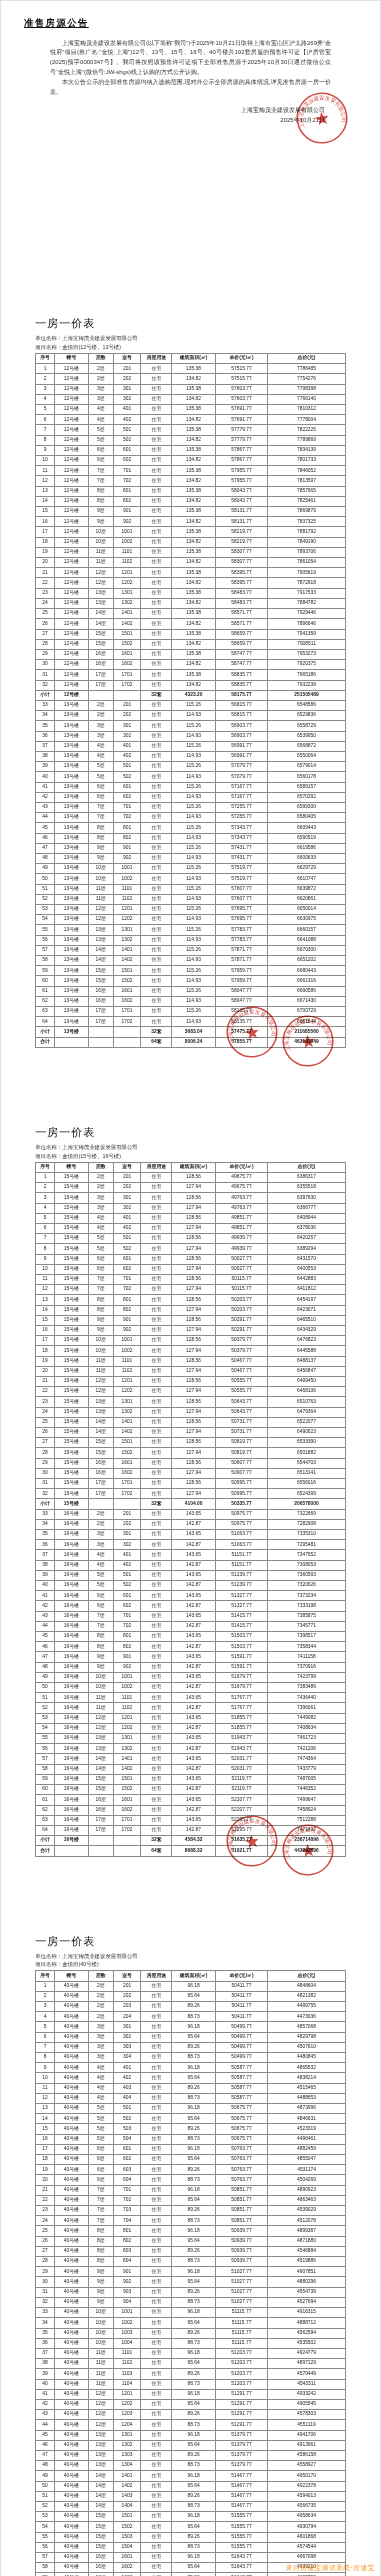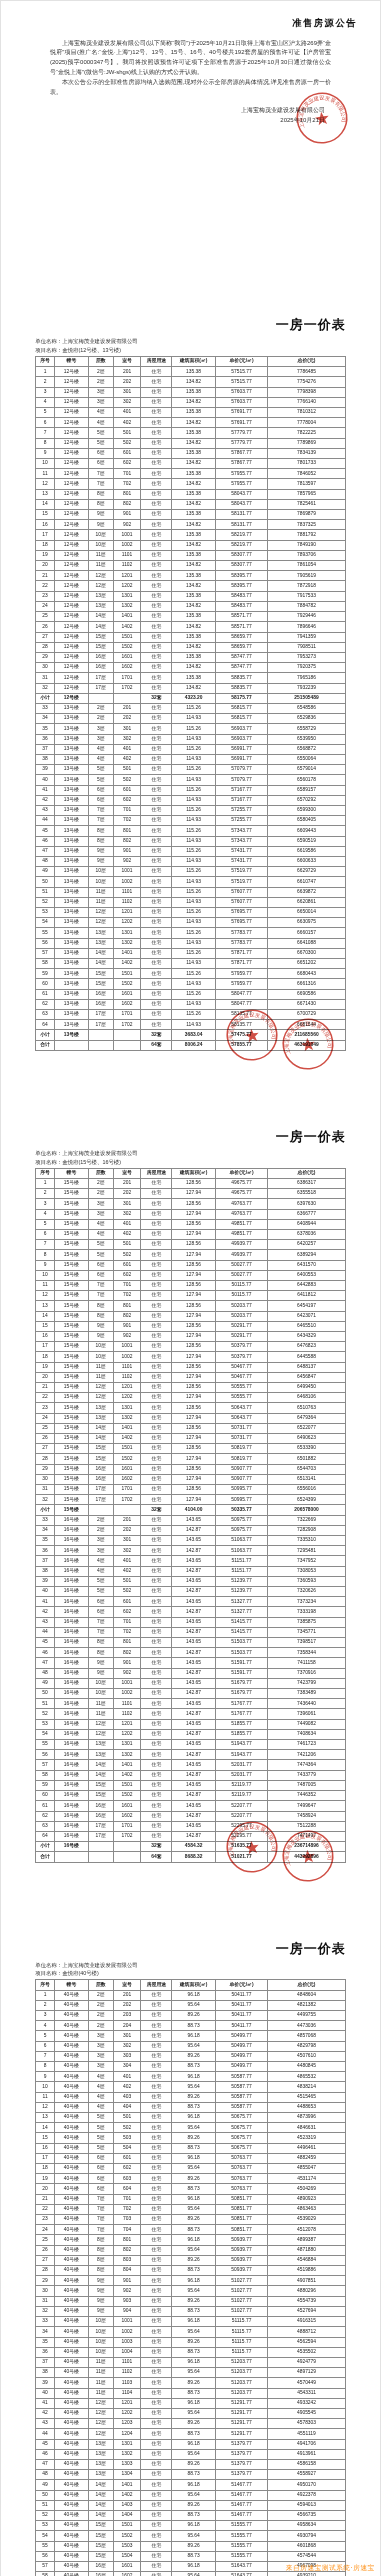--- a/index.html
+++ b/index.html
@@ -3,30 +3,30 @@
 <meta charset="utf-8">
 <style>
   * { margin:0; padding:0; box-sizing:border-box; }
   html,body { background:#f7f7f7; }
   body { font-family:"Liberation Sans","DejaVu Sans",sans-serif; color:#222; }
   .page {
     position:relative; width:381px; height:2577px; margin:0 auto;
     background:#fff; border:0.5px solid #e2e2e2;
     padding:15.5px 23px 20.6px; overflow:hidden;
   }
-  .doc-title { text-align:right; font-size:9.3px; font-weight:bold; letter-spacing:1.5px; color:#111; }
+  .doc-title { text-align:left; font-size:9.3px; font-weight:bold; letter-spacing:1.5px; color:#111;text-decoration:underline; }
   .doc-body { margin-top:9.3px; padding:0 26px; font-size:6px; line-height:1.6; color:#333; }
   .doc-body p { text-indent:2em; text-align:justify; margin-bottom:1px; }
   .signature { position:relative; margin-top:7.2px; padding:0 32px 0 0; text-align:right; font-size:6px; line-height:1.8; color:#333; }
 
   .table-section { position:relative; padding:0 11.3px; }
   .ts-1 { margin-top:190px; }
   .ts-2 { margin-top:77px; }
   .ts-3 { margin-top:77px; }
-  .table-title { text-align:right; font-size:13px; font-weight:bold; color:#111; margin-bottom:3.1px; letter-spacing:1px; }
+  .table-title { text-align:left; font-size:11px; font-weight:normal; color:#111; margin-bottom:3.1px; letter-spacing:1px; }
   .table-meta { font-size:5.4px; line-height:1.6; color:#333; }
 
   table.price-table { width:100%; border-collapse:collapse; margin-top:1.5px; table-layout:fixed; }
   .price-table th, .price-table td {
     border:0.5px solid #8a8a8a; font-size:4.9px; line-height:1.35;
     text-align:center; padding:1.3px 1px; white-space:nowrap; overflow:hidden; color:#222;
   }
   .price-table th { font-weight:bold; background:#fff; }
   .price-table th:nth-child(1), .price-table td:nth-child(1) { width:6%; }
   .price-table th:nth-child(2), .price-table td:nth-child(2) { width:11%; }

